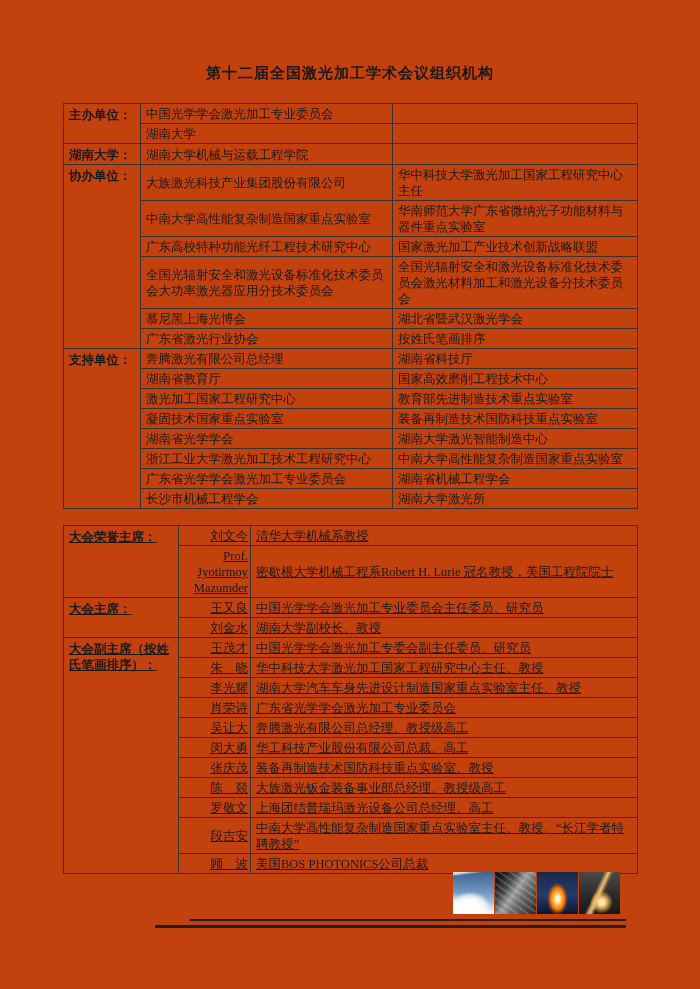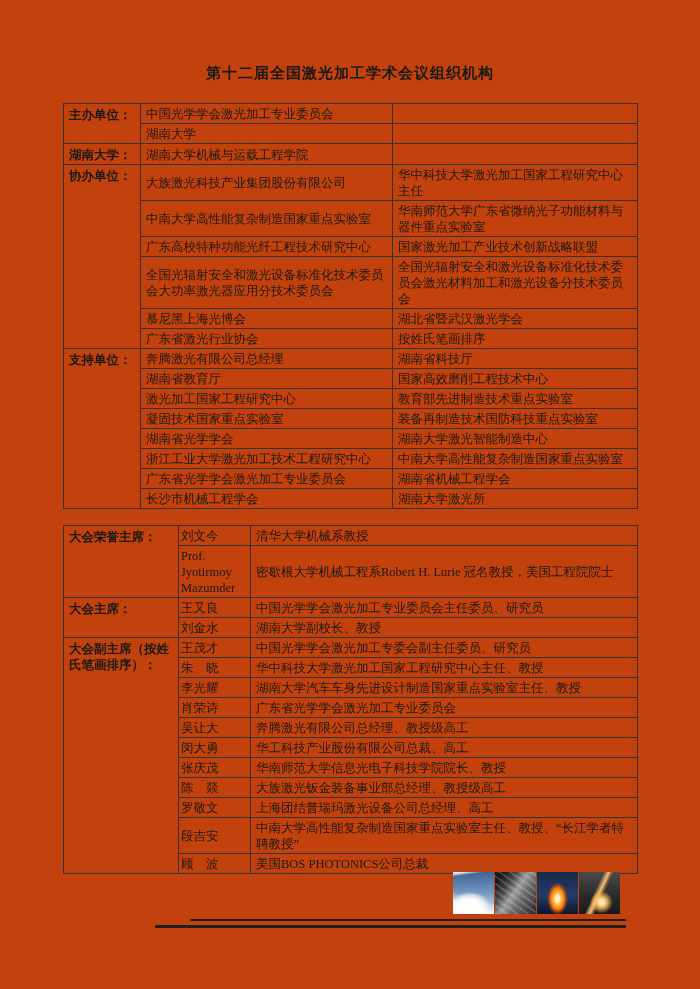--- a/index.html
+++ b/index.html
@@ -21,37 +21,37 @@
     letter-spacing:1px;
     line-height:22px;
   }
   table.tbl{
     border-collapse:collapse;
     table-layout:fixed;
     width:574px;
     margin-left:63px;
   }
   table.tbl1{margin-top:19px;}
-  table.tbl2{margin-top:16px;}
+  table.tbl2{margin-top:16px;text-decoration:underline;}
   .tbl td{
     border:1px solid #333333;
     font-size:12.5px;
     line-height:16px;
     padding:2px 5px 1px 5px;
     vertical-align:middle;
     word-break:break-word;
   }
   .tbl td.label-cell{
     vertical-align:top;
     font-family:"Liberation Sans","DejaVu Sans",sans-serif;
     font-weight:bold;
     padding-top:3px;
   }
   .tbl td.name-cell{
-    text-align:left;
+    text-align:right;
     padding-left:2px;
     padding-right:2px;
   }
   
   .footer{position:absolute;left:0;top:0;width:100%;height:100%;pointer-events:none;}
   .photos{position:absolute;left:453px;top:872px;display:flex;gap:1px;}
   .photo{width:41px;height:42px;}
   .photo.p0{background:
     linear-gradient(15deg, rgba(255,255,255,.95) 0 16%, rgba(255,255,255,0) 42%),
     radial-gradient(ellipse 62% 42% at 42% 80%, #ffffff 0 32%, rgba(255,255,255,.65) 58%, rgba(255,255,255,0) 78%),
@@ -205,21 +205,21 @@
         <tr>
           <td class="name-cell">吴让大</td>
           <td class="cell">奔腾激光有限公司总经理、教授级高工</td>
         </tr>
         <tr>
           <td class="name-cell">闵大勇</td>
           <td class="cell">华工科技产业股份有限公司总裁、高工</td>
         </tr>
         <tr>
           <td class="name-cell">张庆茂</td>
-          <td class="cell">华南师范大学信息光电子科技学院院长、教授</td>
+          <td class="cell">装备再制造技术国防科技重点实验室、教授</td>
         </tr>
         <tr>
           <td class="name-cell">陈　燚</td>
           <td class="cell">大族激光钣金装备事业部总经理、教授级高工</td>
         </tr>
         <tr>
           <td class="name-cell">罗敬文</td>
           <td class="cell">上海团结普瑞玛激光设备公司总经理、高工</td>
         </tr>
         <tr>

